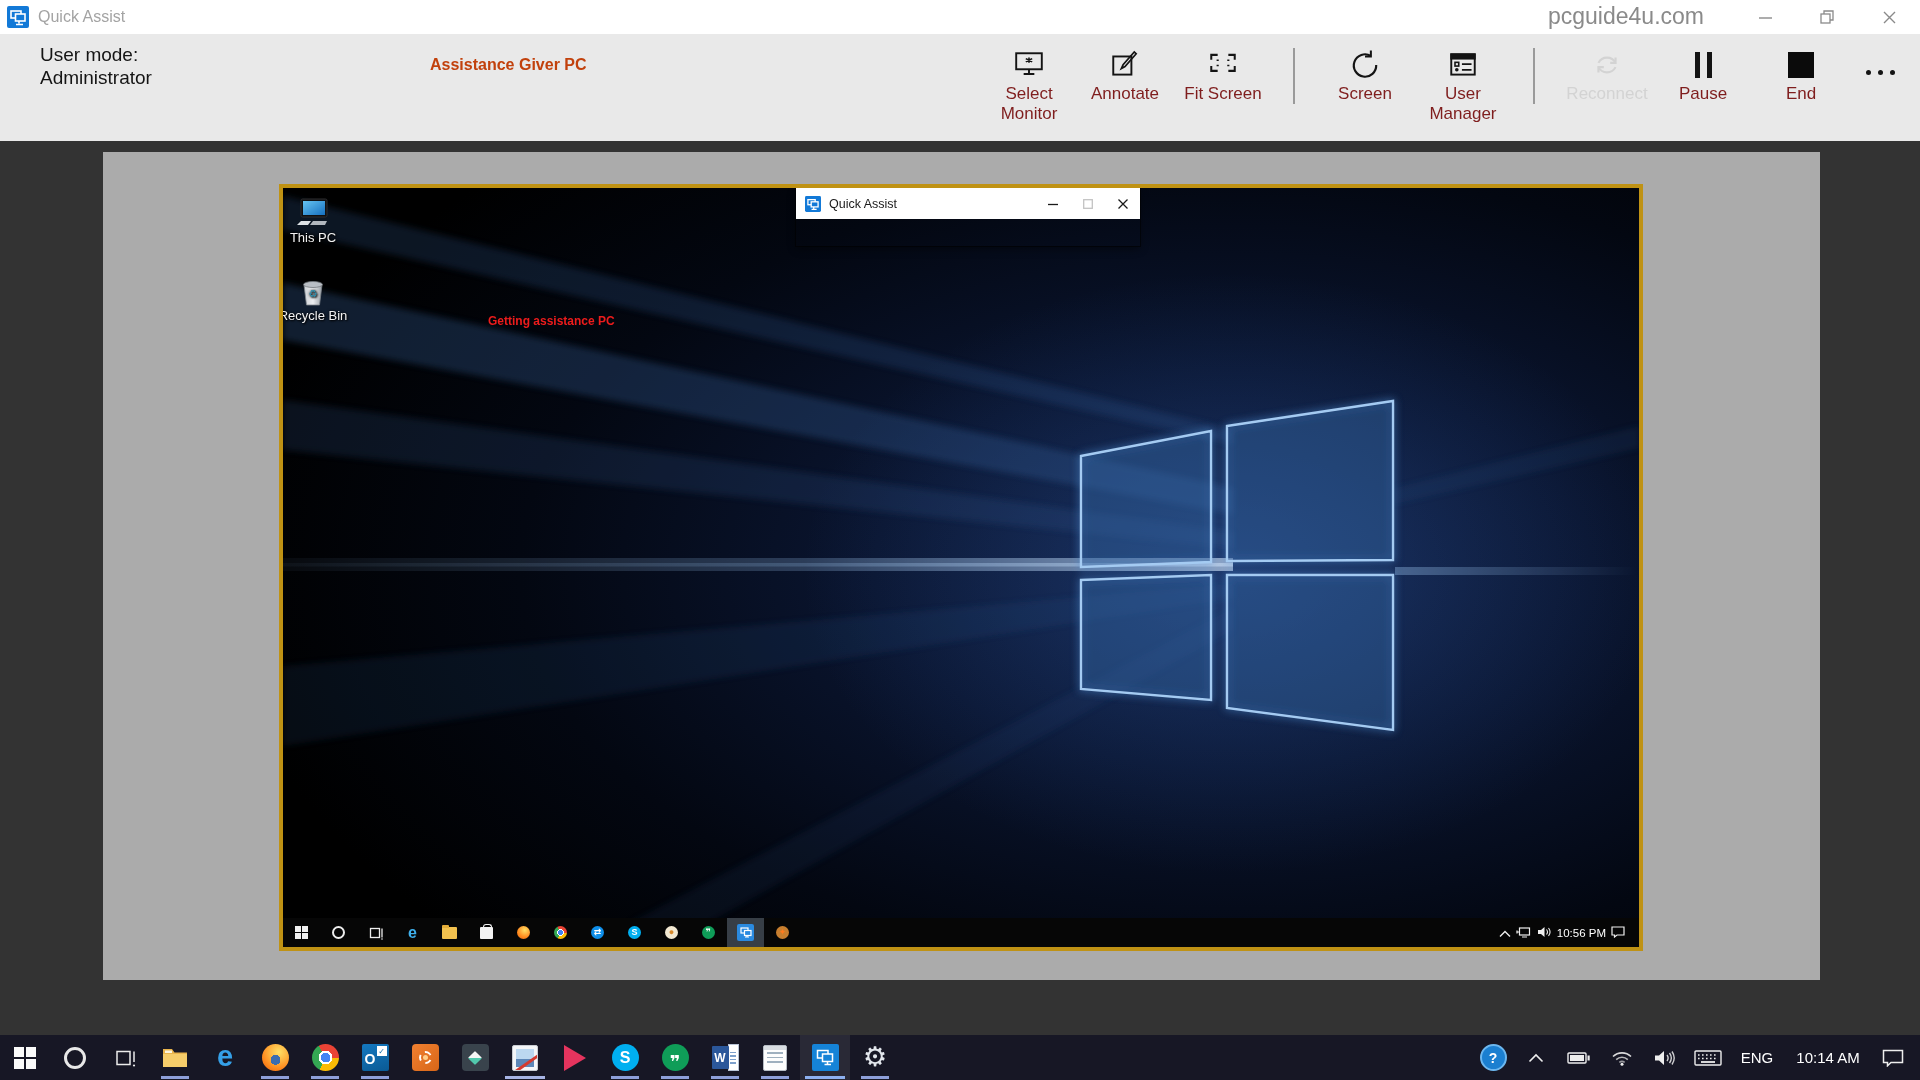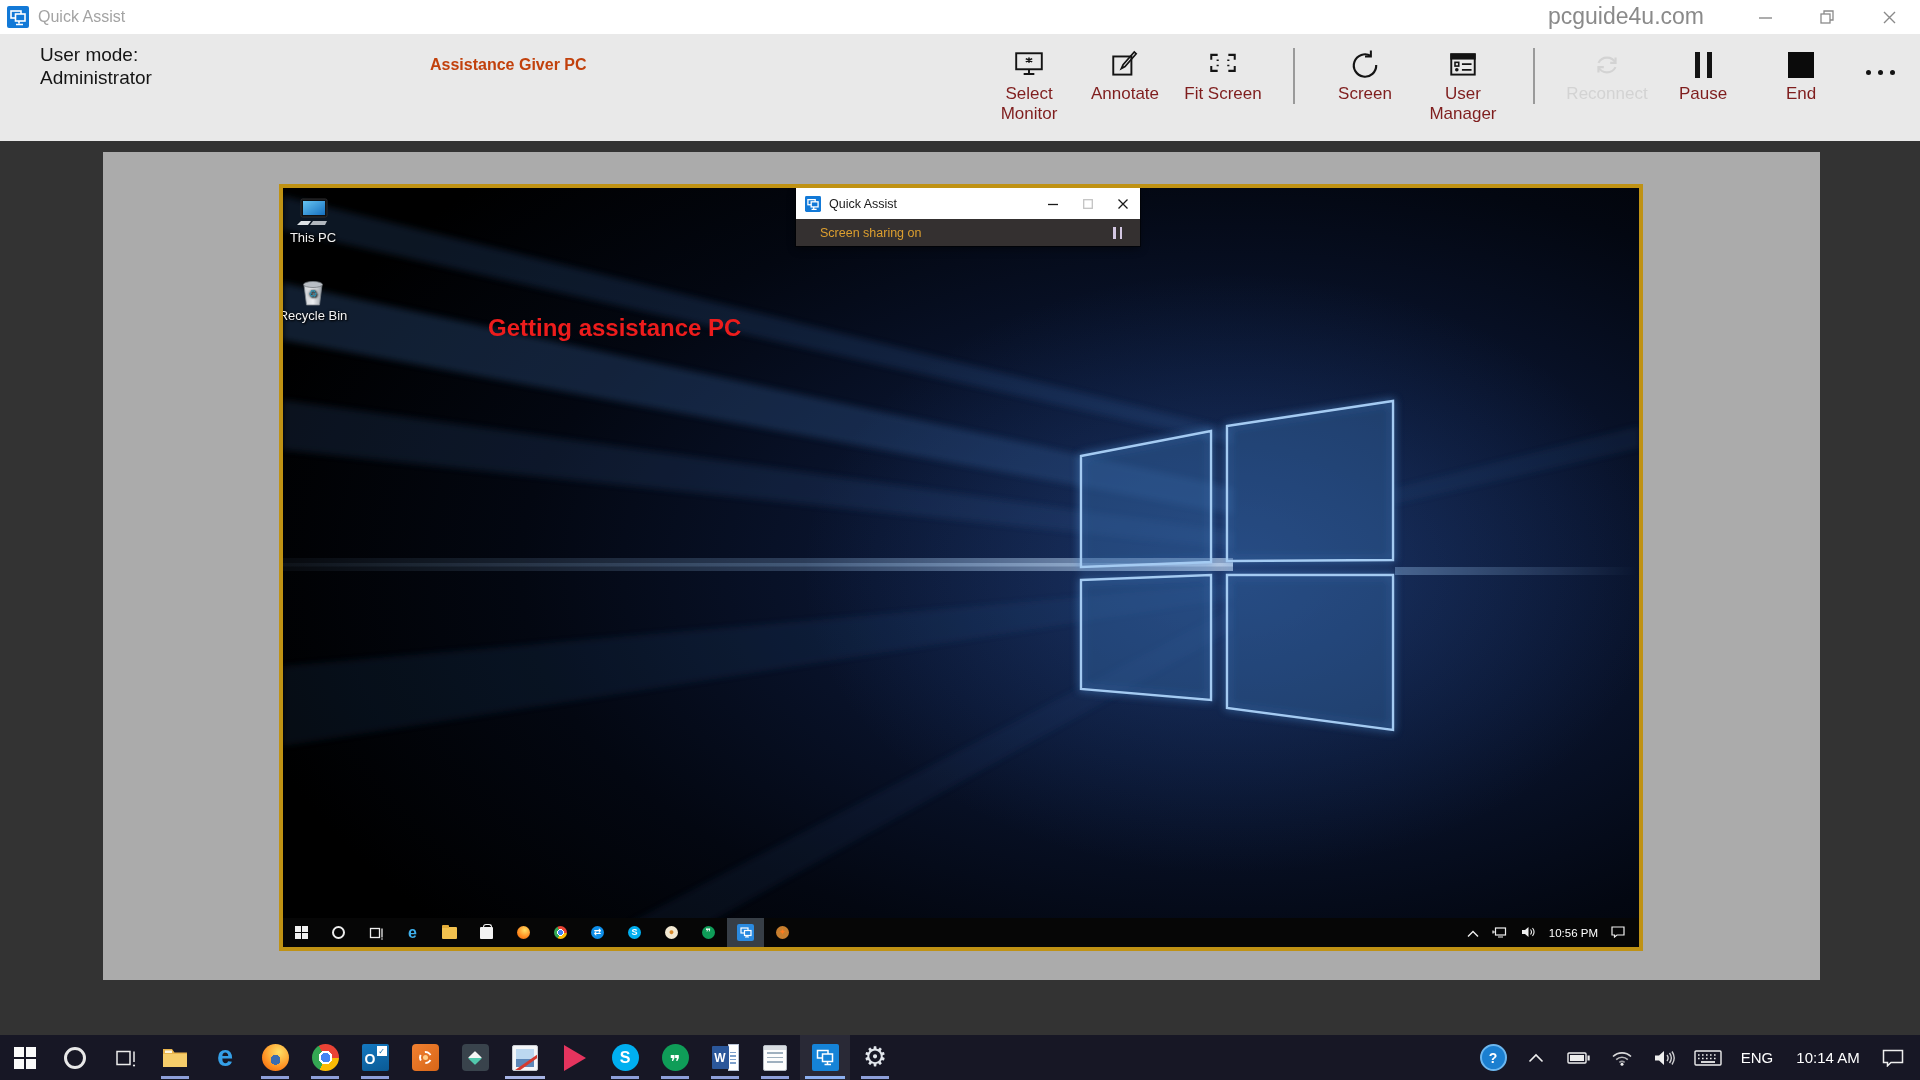--- a/index.html
+++ b/index.html
@@ -32,40 +32,40 @@
   
   .viewer{position:absolute;top:141px;left:0;width:1920px;height:894px;background:#333333;}
   .panel{position:absolute;left:103px;top:11px;width:1717px;height:828px;background:#ababab;}
   .remote{position:absolute;left:176px;top:32px;width:1364px;height:767px;border:4px solid #bf9214;background:#01040c;}
   .remote-inner{position:absolute;inset:0;overflow:hidden;}
   .wallpaper{position:absolute;left:0;top:0;width:1356px;height:759px;}
 
   .desktop-icon{position:absolute;width:78px;text-align:center;color:#f2f2f2;font-size:13px;text-shadow:1px 1px 2px #000,0 0 3px #000;}
   .desktop-icon .dico{height:36px;display:flex;align-items:flex-end;justify-content:center;}
 
-  .annotation{position:absolute;left:205px;top:126px;font-size:24px;font-weight:600;color:#ed1c1c;}
+  .annotation{position:absolute;left:205px;top:126px;font-size:12px;font-weight:600;color:#ed1c1c;}
 
   
   .mini{position:absolute;left:513px;top:0;width:344px;height:58px;box-shadow:0 0 0 1px rgba(0,0,0,.55),0 3px 8px rgba(0,0,0,.4);}
   .mini-title{height:31px;background:#ffffff;display:flex;align-items:center;}
   .mini-title .mi{width:16px;height:16px;margin-left:9px;}
   .mini-title .mt{margin-left:8px;font-size:12.5px;color:#1a1a1a;}
   .mini-ctrls{margin-left:auto;display:flex;height:31px;}
   .mc{width:35px;height:31px;display:flex;align-items:center;justify-content:center;color:#1a1a1a;font-size:12px;}
   .mc.dis{color:#c3c3c3;}
   .mini-body{height:27px;background:#343030;display:flex;align-items:center;}
   .mini-status{margin-left:24px;font-size:12.5px;color:#dd9f2f;}
   .mini-pause{margin-left:auto;margin-right:18px;display:flex;gap:4px;}
   .mini-pause i{width:2.5px;height:12px;background:#d3c7e2;}
 
   
   .r-taskbar{position:absolute;left:0;bottom:0;width:1356px;height:29px;background:#060606;display:flex;align-items:center;}
   .rt-slot{width:37px;height:29px;display:flex;align-items:center;justify-content:center;flex:0 0 auto;}
   .rt-slot.active{background:rgba(160,180,205,.32);}
-  .rt-tray{margin-left:auto;display:flex;align-items:center;gap:13px;margin-right:14px;color:#efefef;}
+  .rt-tray{margin-left:auto;display:flex;align-items:center;gap:5px;margin-right:14px;color:#efefef;}
   .rt-time{font-size:11.5px;color:#fff;}
   .circle13{width:13px;height:13px;border-radius:50%;}
   .rt-start{display:grid;grid-template-columns:6px 6px;grid-template-rows:6px 6px;gap:1.5px;}
   .rt-start i{background:#f0f0f0;}
   .rt-search{width:13px;height:13px;border:2px solid #ededed;border-radius:50%;}
   .rt-edge{font-size:16px;font-weight:700;color:#3fb0ec;line-height:1;}
   .glyph-sm{font-size:9px;font-weight:700;color:#fff;line-height:1;display:flex;align-items:center;justify-content:center;width:100%;height:100%;}
 
   
   .h-taskbar{position:absolute;bottom:0;left:0;width:1920px;height:45px;background:#171725;display:flex;align-items:center;}
@@ -366,27 +366,20 @@
                       <rect x="0.7" y="0.7" width="8.6" height="8.6"></rect>
                     </svg>
                 </div>
                 <div class="mc">
                   <svg width="10" height="10" viewBox="0 0 10 10" stroke="currentColor" stroke-width="1.3">
                       <path d="M0.5 0.5 L9.5 9.5 M9.5 0.5 L0.5 9.5"></path>
                     </svg>
                 </div>
               </div>
             </div>
-            <div class="mini-body">
-              <span class="mini-status">Screen sharing on</span>
-              <span class="mini-pause">
-                  <i></i>
-                  <i></i>
-                </span>
-            </div>
           </div>
 
           <div class="r-taskbar">
             <div class="rt-slot">
                 <span class="rt-start">
                   <i></i>
                   <i></i>
                   <i></i>
                   <i></i>
                 </span>

